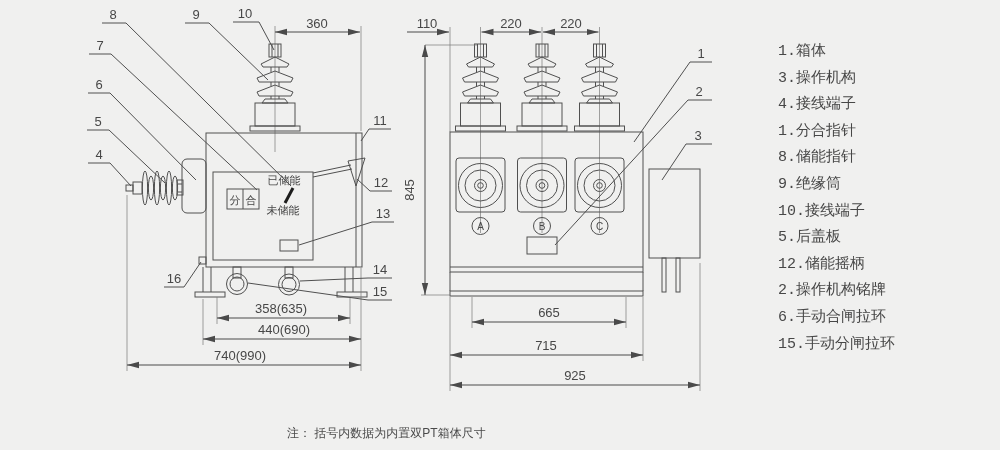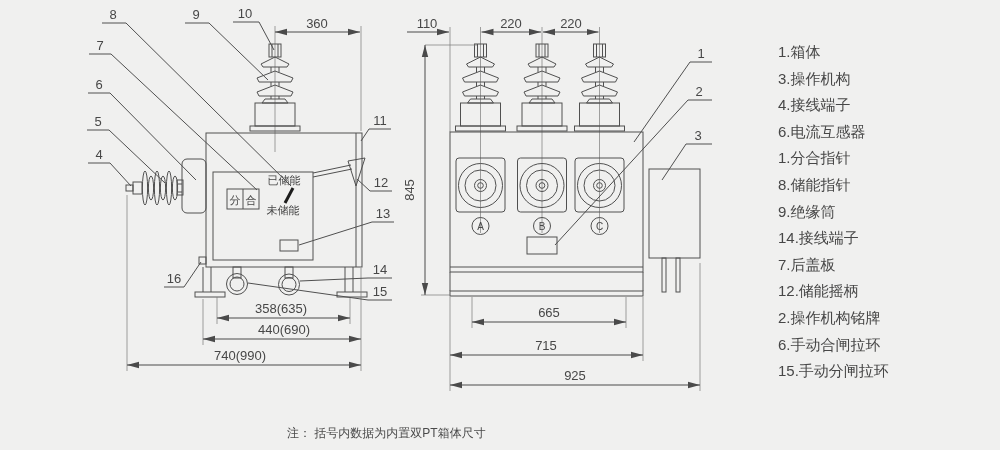--- a/index.html
+++ b/index.html
@@ -13,21 +13,21 @@
   .dim{stroke:#4a4a4a;stroke-width:1;fill:none;}
   .needle{stroke:#1c1c1c;stroke-width:3;fill:none;}
   text{fill:#474747;stroke:none;}
   .t-dim{font-size:13px;}
   .t-call{font-size:13px;}
   .t-cjk{font-size:11px;}
   .t-ph{font-size:10px;}
   .t-fen{font-size:11px;}
   
   #legend{position:absolute;left:778px;top:39px;color:#474747;font-size:15px;}
-  .legend-item{height:26.6px;line-height:26.6px;white-space:nowrap;}
+  .legend-item{height:26.6px;line-height:26.6px;white-space:nowrap;font-family:Liberation Mono, monospace;}
   
   #note{position:absolute;left:287px;top:425px;color:#4a4a4a;font-size:12px;white-space:nowrap;}
 </style>
 </head>
 <body>
 
 <div id="page">
 
 <svg id="drawing" width="1000" height="450" viewBox="0 0 1000 450">
   <defs>
@@ -268,26 +268,25 @@
       <polyline class="ln" points="712,144 686,144 662,180"></polyline>
       <text class="t-call" x="698" y="140" text-anchor="middle">3</text>
     </g>
   </g>
 </svg>
 
 <div id="legend">
   <div class="legend-item">1.箱体</div>
   <div class="legend-item">3.操作机构</div>
   <div class="legend-item">4.接线端子</div>
-  <div class="legend-item">6.电流互感器</div>
   <div class="legend-item">1.分合指针</div>
   <div class="legend-item">8.储能指针</div>
   <div class="legend-item">9.绝缘筒</div>
-  <div class="legend-item">14.接线端子</div>
-  <div class="legend-item">7.后盖板</div>
+  <div class="legend-item">10.接线端子</div>
+  <div class="legend-item">5.后盖板</div>
   <div class="legend-item">12.储能摇柄</div>
   <div class="legend-item">2.操作机构铭牌</div>
   <div class="legend-item">6.手动合闸拉环</div>
   <div class="legend-item">15.手动分闸拉环</div>
 </div>
 
 <div id="note">注： 括号内数据为内置双PT箱体尺寸</div>
 
 </div>
 

